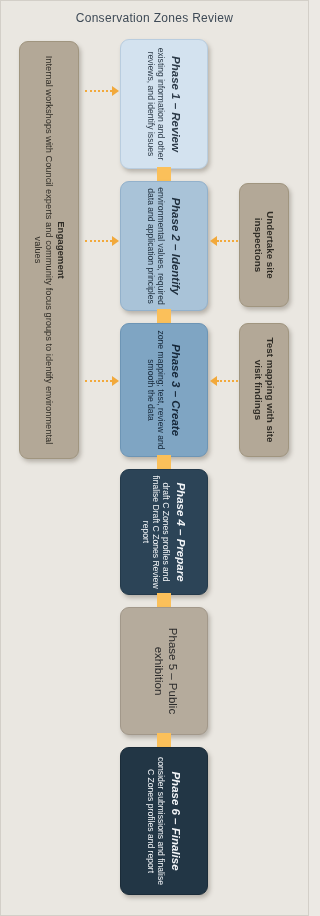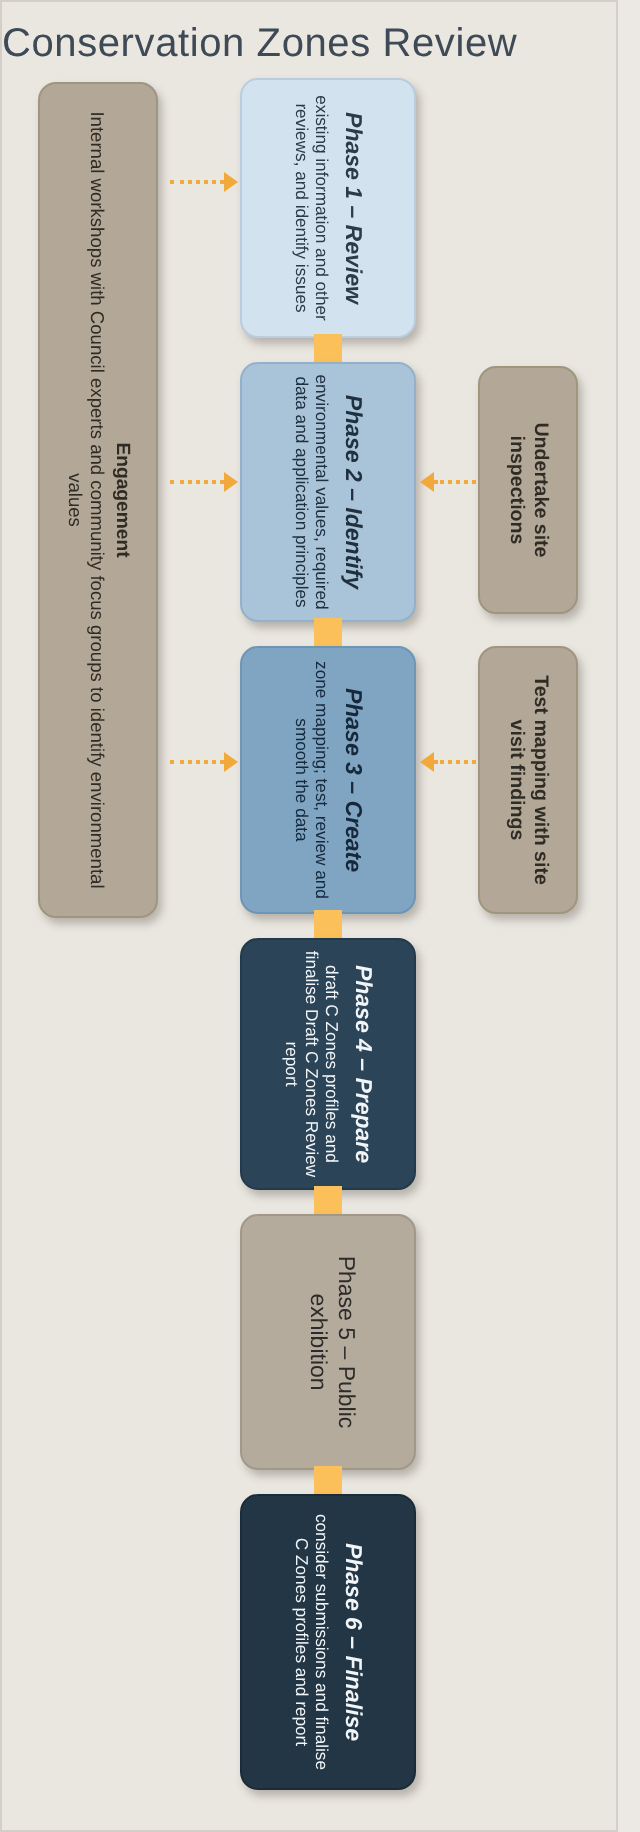--- a/index.html
+++ b/index.html
@@ -15,22 +15,22 @@
     background:#eae7e1;
     border:1px solid #d3cfc8;
     box-sizing:border-box;
     overflow:hidden;
   }
 
   
   .title{
     position:absolute;
     left:0;right:0;top:10px;
-    text-align:left;
-    font-size:20px;
+    text-align:center;
+    font-size:12px;
     letter-spacing:.3px;
     color:#3e4a56;
     font-family:"Liberation Sans", sans-serif;
   }
 
   
   .vbox{
     position:absolute;
     border-radius:9px;
     box-shadow:2px 3px 4px rgba(90,80,70,.35);

